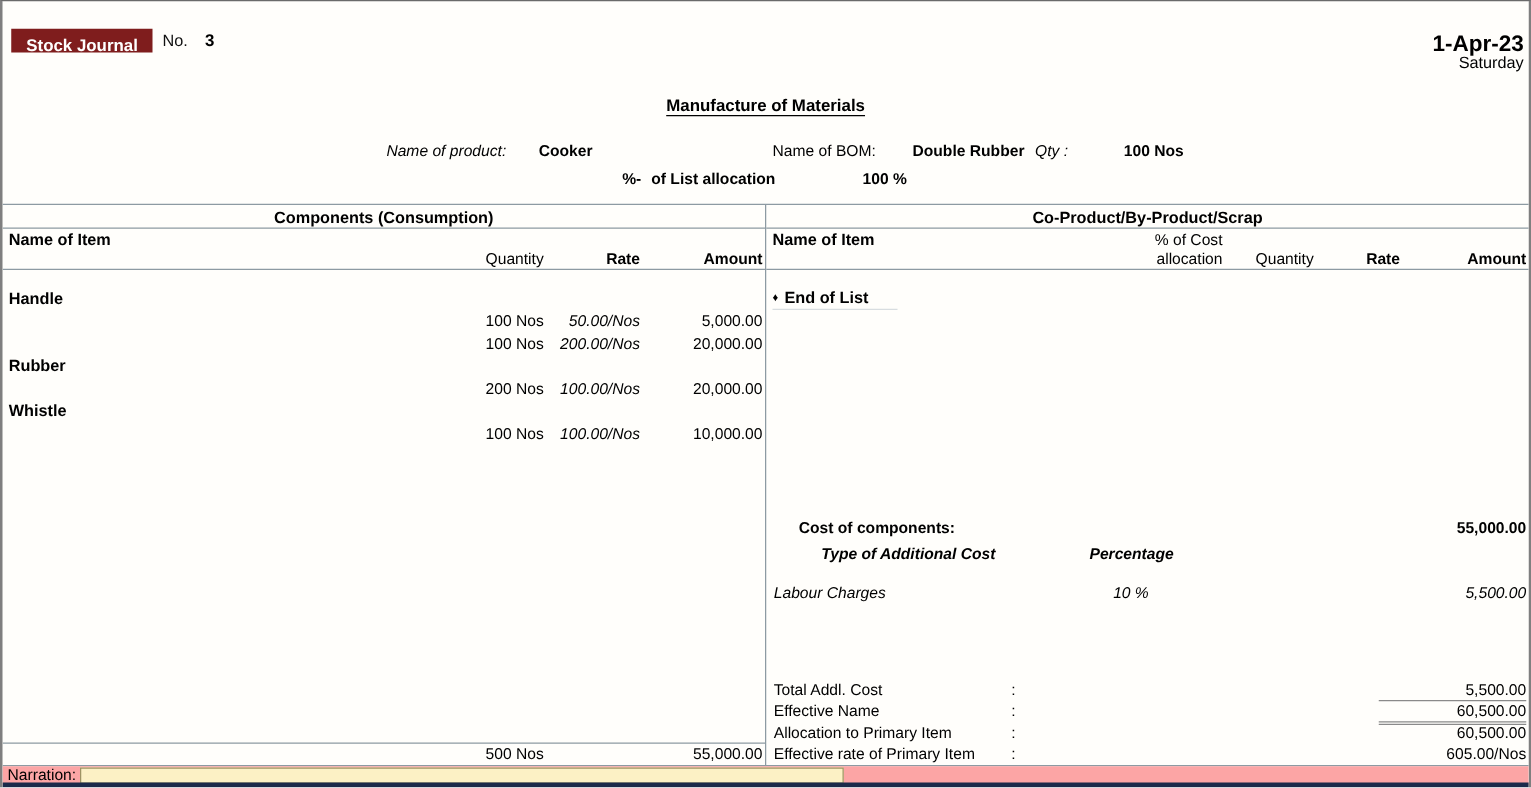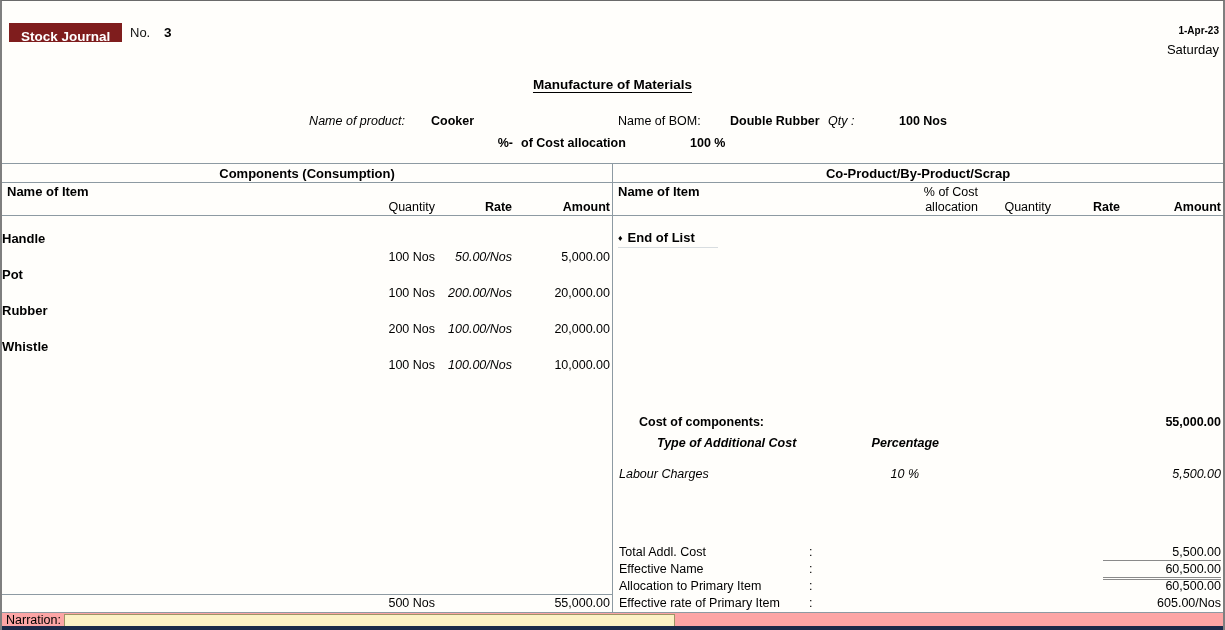--- a/index.html
+++ b/index.html
@@ -21,21 +21,21 @@
   .tb-company { position: absolute; left: 0; right: 0; text-align: center; }
   .tb-close { position: absolute; right: 6px; top: 0; line-height: 15px; font-size: 13px; cursor: pointer; }
   
   .badge {
     position: absolute; left: 7px; top: 22px; height: 19px; line-height: 19px;
     background: #7f1d1d; color: #fff; font-weight: bold; font-size: 13.5px;
     padding: 4px 12px;
   }
   .no-label { position: absolute; left: 128px; top: 24px; font-size: 13px; color:#111; }
   .no-value { position: absolute; left: 162px; top: 24px; font-size: 13.5px; font-weight: bold; }
-  .date-line { position: absolute; right: 4px; top: 24px; font-weight: bold; font-size: 10px; text-align: center; }
+  .date-line { position: absolute; right: 4px; top: 24px; font-weight: bold; font-size: 18px; text-align: center; }
   .day-line  { position: absolute; right: 4px; top: 41px; font-size: 13px; text-align: right; }
   
   .mfg-title { position: absolute; top: 76px; left: 0; right: 0; text-align: center; }
   .mfg-title span { font-weight: bold; font-size: 13.5px; text-decoration: underline; text-underline-offset: 3px; }
   .abs { position: absolute; white-space: nowrap; }
   .prod-row  { position: absolute; top: 113px; left: 0; right: 0; height: 16px; }
   .alloc-row { position: absolute; top: 135px; left: 0; right: 0; height: 16px; }
   .it { font-style: italic; }
   .b  { font-weight: bold; margin-left: 20px; }
   
@@ -52,21 +52,21 @@
   .colname { position: absolute; top: 1px; left: 5px; font-weight: bold; font-size: 13px; }
   .cols-bottom { position: absolute; bottom: 1px; left: 0; right: 0; }
   .lgrid { display: grid; grid-template-columns: 1fr 110px 77px 98px; }
   .rgrid { display: grid; grid-template-columns: 1fr 85px 74px 69px 101px; }
   .cell-r { text-align: right; padding-right: 2px; white-space: nowrap; }
   .hb { font-weight: bold; }
   .alloc2 { position: absolute; right: 0; top: 0; text-align: right; }
   .alloc2 div { line-height: 15px; }
   .t-body { position: relative; flex: 1; }
   .items { padding-top: 14px; }
-  .item-name { height: 18px; line-height: 18px; font-weight: bold; font-size: 13px; }
+  .item-name { height: 18px; line-height: 18px; padding-left: 5px; font-weight: bold; font-size: 13px; }
   .item-vals { height: 18px; line-height: 18px; }
   .rate-i { font-style: italic; }
   .t-foot {
     position: absolute; bottom: 0; left: 0; right: 0; height: 18px; line-height: 17px;
     border-top: 1px solid #8d9aa2;
   }
   
   .end-list { position: absolute; top: 14px; left: 5px; width: 100px; height: 18px; line-height: 16px;
               font-weight: bold; font-size: 13px; border-bottom: 1px solid #d8dde0; }
   .diamond { font-size: 9px; vertical-align: 1px; margin-right: 5px; }
@@ -112,21 +112,21 @@
     <span class="abs it" style="left:0; width:403px; text-align:right;">Name of product:</span>
     <span class="abs b" style="left:409px;">Cooker</span>
     <span class="abs" style="left:616px;">Name of BOM:</span>
     <span class="abs b" style="left:708px;">Double Rubber</span>
     <span class="abs it" style="left:826px;">Qty :</span>
     <span class="abs b" style="left:877px;">100 Nos</span>
   </div>
 
   <div class="alloc-row">
     <span class="abs b" style="left:0; width:491px; text-align:right;">%-</span>
-    <span class="abs b" style="left:499px;">of Cost allocation</span>
+    <span class="abs b" style="left:499px;">of List allocation</span>
     <span class="abs b" style="left:668px;">100 %</span>
   </div>
 
   <div class="vtable">
 
     <div class="half left">
       <div class="t-title">Components (Consumption)</div>
       <div class="t-cols">
         <div class="colname">Name of Item</div>
         <div class="cols-bottom lgrid">
@@ -141,21 +141,20 @@
           <div>
             <div class="item-name">Handle</div>
             <div class="item-vals lgrid">
               <div></div>
               <div class="cell-r">100 Nos</div>
               <div class="cell-r rate-i">50.00/Nos</div>
               <div class="cell-r">5,000.00</div>
             </div>
           </div>
           <div>
-            <div class="item-name">Pot</div>
             <div class="item-vals lgrid">
               <div></div>
               <div class="cell-r">100 Nos</div>
               <div class="cell-r rate-i">200.00/Nos</div>
               <div class="cell-r">20,000.00</div>
             </div>
           </div>
           <div>
             <div class="item-name">Rubber</div>
             <div class="item-vals lgrid">

